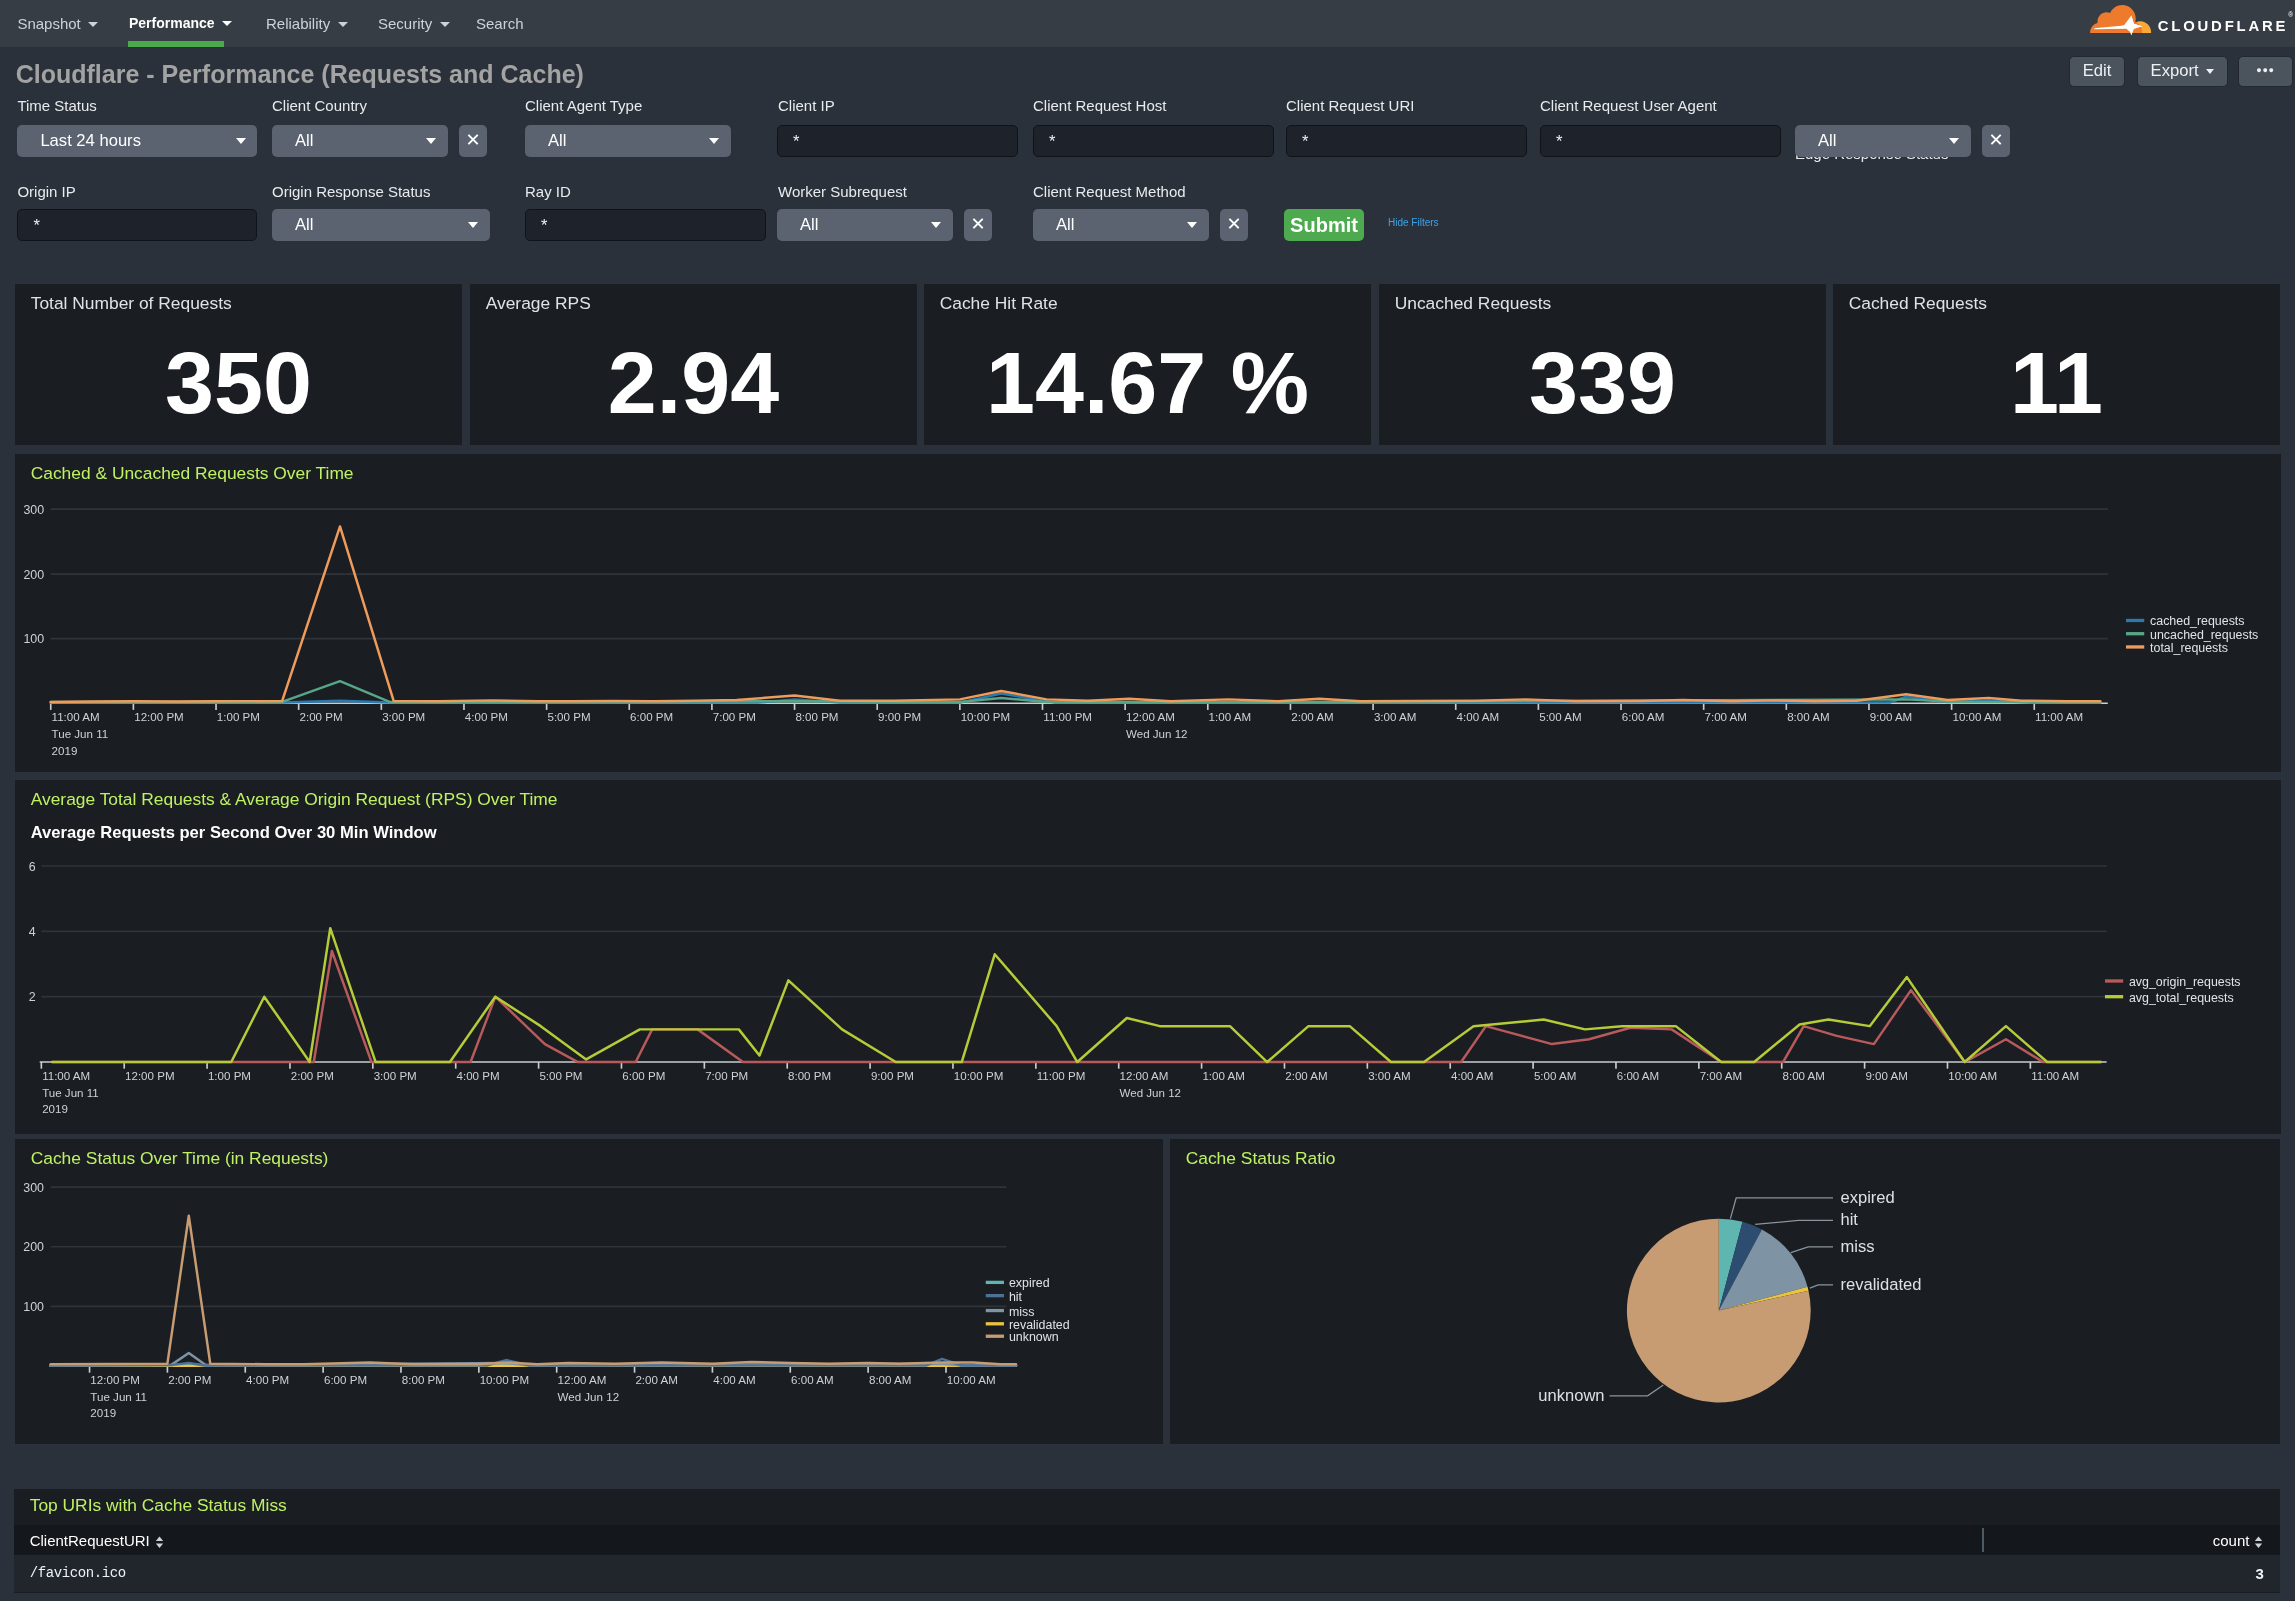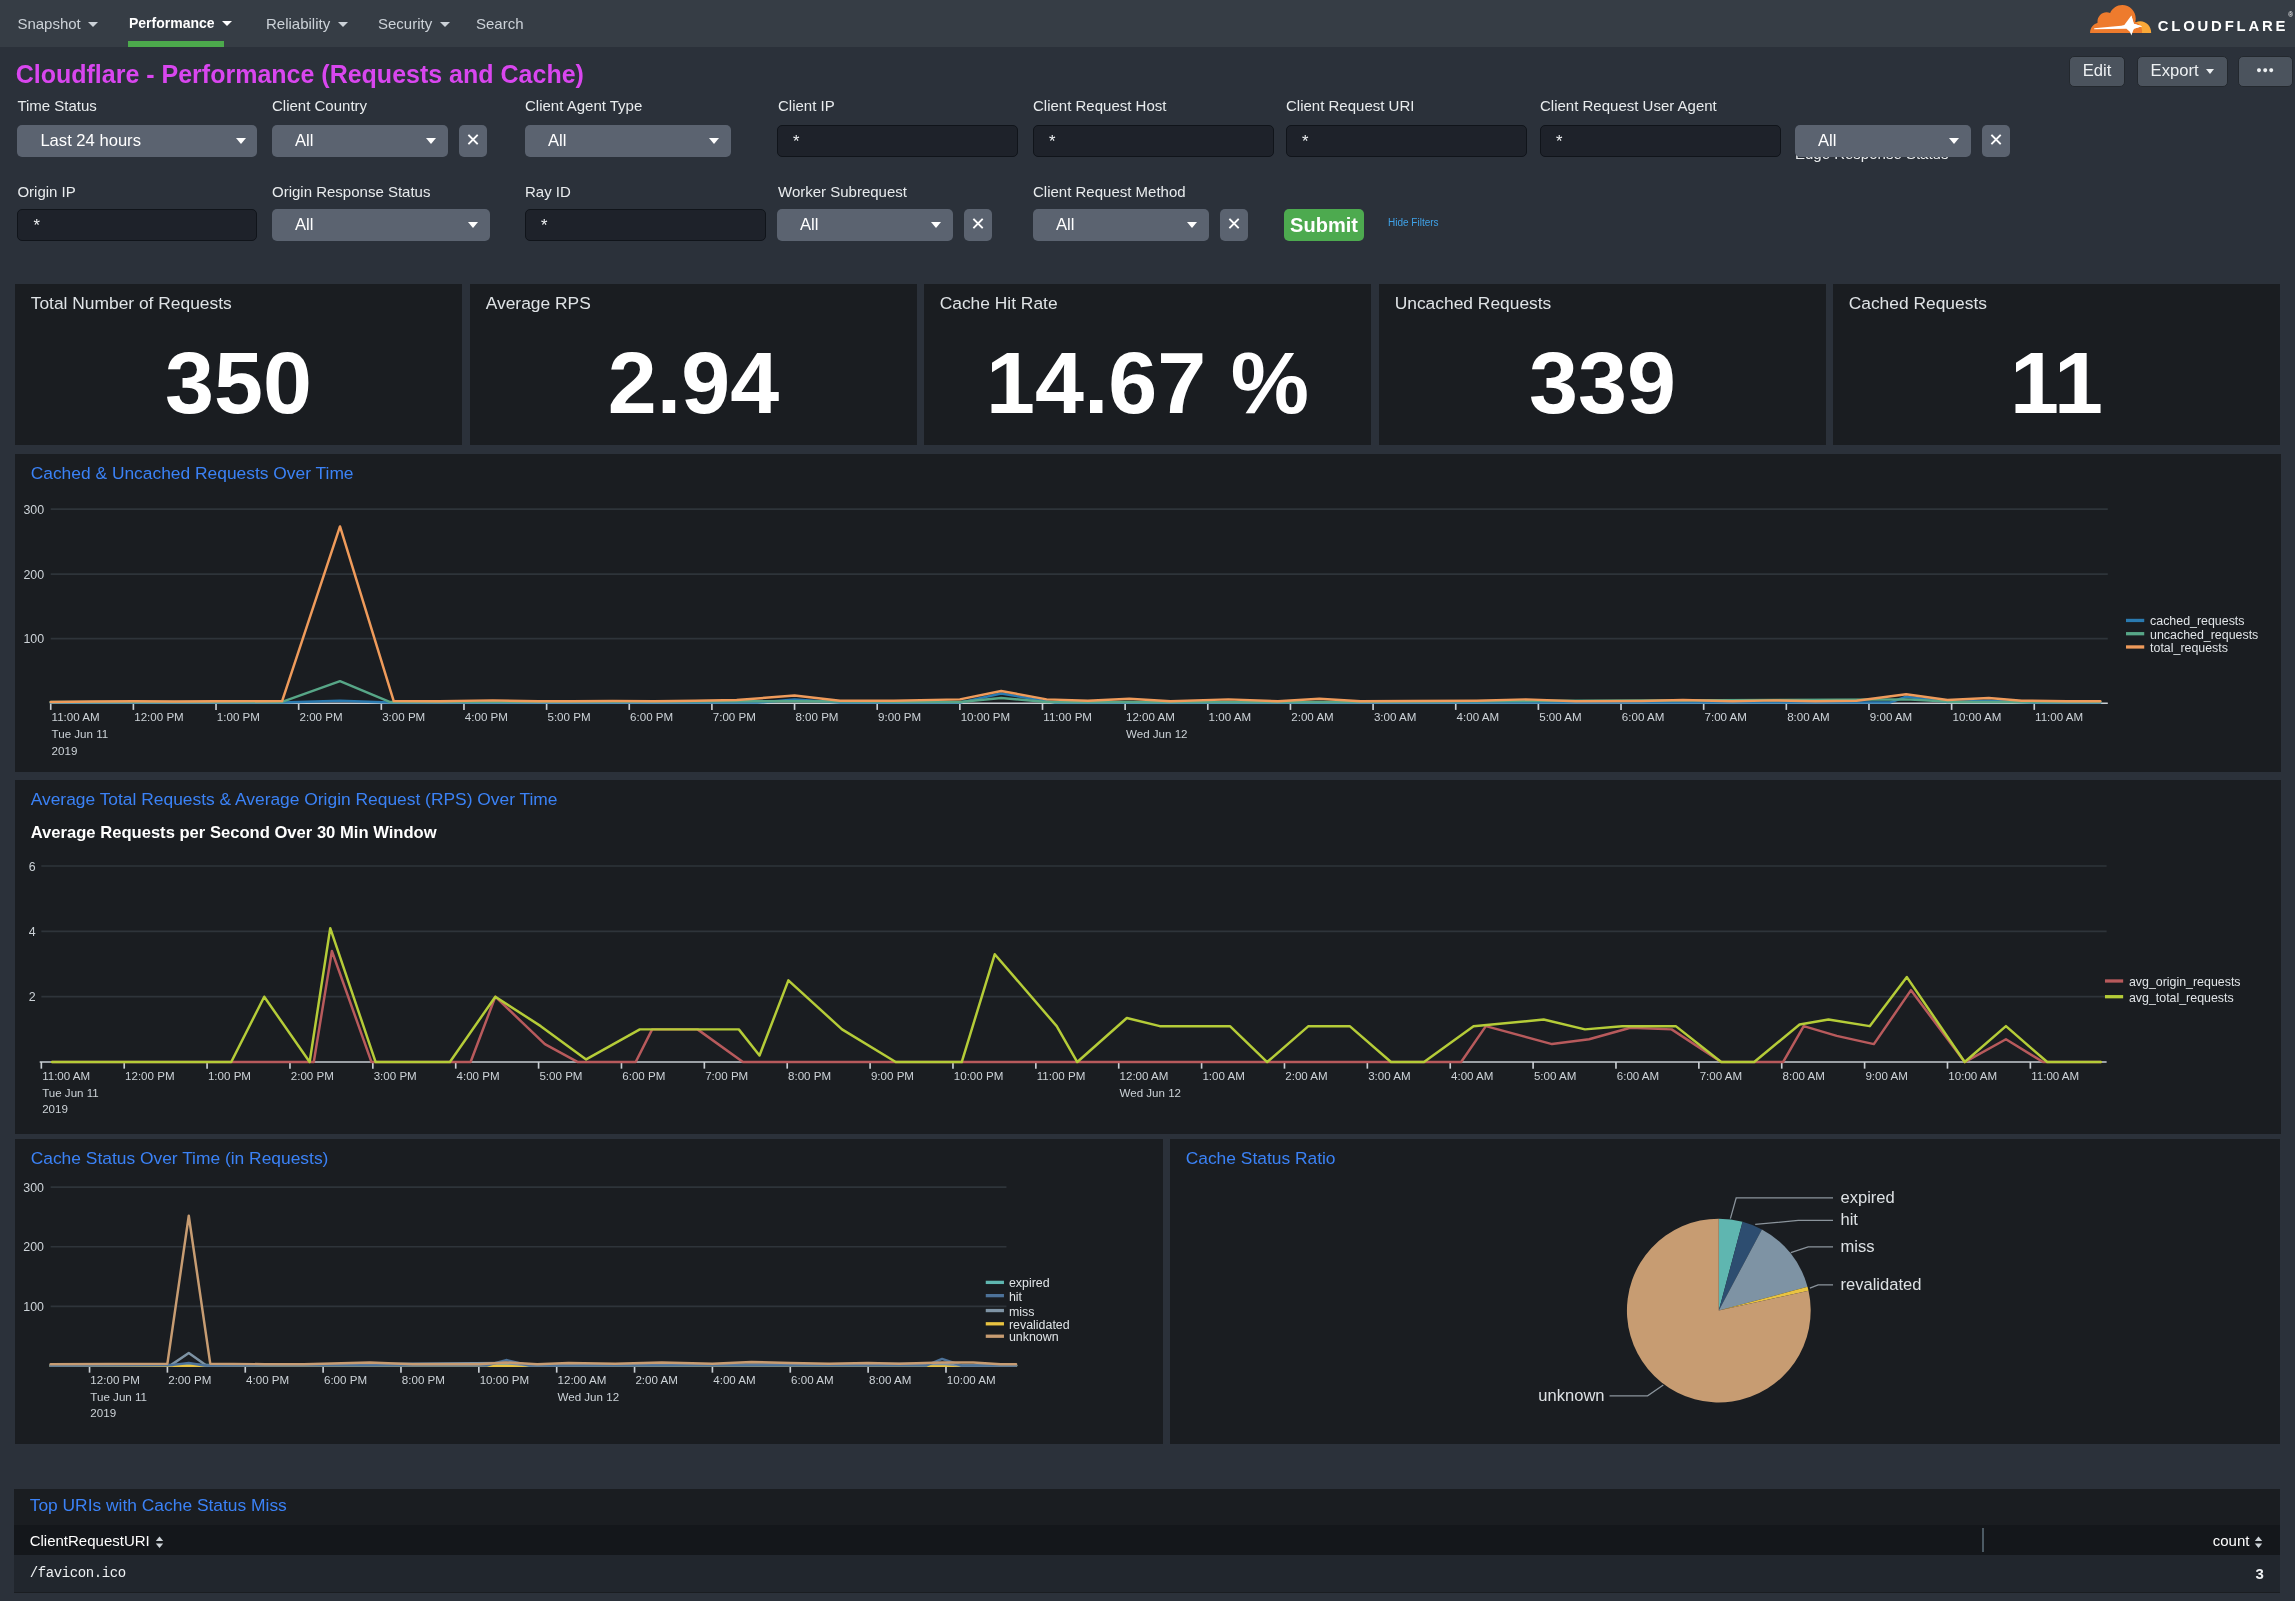--- a/index.html
+++ b/index.html
@@ -8,42 +8,42 @@
 .abs { position:absolute; }
 #nav { position:absolute; left:0; top:0; width:2295px; height:47px; background:#363d45; }
 .navitem { position:absolute; top:0; height:47px; line-height:47px; color:#ccd2d8;
   font-size:15px; }
 .navactive { color:#fff; font-weight:bold; font-size:14px; }
 .car { display:inline-block; width:0; height:0; border-left:5px solid transparent;
   border-right:5px solid transparent; border-top:5.8px solid #ccd2d8;
   margin-left:7.5px; vertical-align:1.7px; }
 .navactive .car { border-top-color:#fff; }
 .greenbar { position:absolute; height:5.8px; background:#4caa4c; top:41px; }
-#title { position:absolute; left:15.7px; top:60px; color:#d946ef; font-size:25px;
+#title { position:absolute; left:15.7px; top:60px; color:#a3a3a3; font-size:25px;
   font-weight:bold; line-height:28px; }
 .topbtn { position:absolute; top:56px; height:31px; background:#4b535d;
   border:1.7px solid #23282e; border-radius:5px; color:#eef1f3; font-size:16.6px;
   text-align:center; line-height:27px; }
 .flabel { position:absolute; color:#e8ebed; font-size:15px; line-height:18px; }
 .dd { position:absolute; height:32px; background:#5b6370; border-radius:5px;
   color:#fff; font-size:16.6px; line-height:32px; padding-left:23px; }
 .dd .dcar { position:absolute; right:11.6px; top:13.2px; width:0; height:0;
   border-left:5.8px solid transparent; border-right:5.8px solid transparent;
   border-top:6.6px solid #fff; }
 .xbtn { position:absolute; width:28px; height:32px; background:#5b6370;
   border-radius:5px; color:#fff; font-size:18px; text-align:center; line-height:31px; }
 .tinput { position:absolute; height:32px; background:#1e222a;
   border:1.7px solid #10141a; border-radius:5px; color:#f0f2f4; font-size:16.6px;
   line-height:31px; padding-left:15px; }
 #submit { position:absolute; left:1284px; top:209px; width:80px; height:32px;
   background:#4daa4f; border-radius:5px; color:#fff; font-size:20px; font-weight:bold;
   text-align:center; line-height:32px; }
 #hidef { position:absolute; left:1388px; top:217px; color:#3fa2e8; font-size:10px; }
 .panel { position:absolute; background:#1a1d21; }
-.ptitle { position:absolute; left:15.7px; top:7.5px; color:#3b82f6; font-size:17.4px;
+.ptitle { position:absolute; left:15.7px; top:7.5px; color:#bef264; font-size:17.4px;
   line-height:22.4px; }
 .kpilabel { position:absolute; left:15.7px; top:9px; color:#dfe3e6; font-size:17.4px; }
 .kpinum { position:absolute; left:0; right:0; top:55px; text-align:center;
   color:#fff; font-size:88px; line-height:88px; font-weight:bold; }
 .tick { fill:#ccd2d7; font-size:14px; font-family:"Liberation Sans",sans-serif; }
 .ylab { fill:#ccd2d7; font-size:15px; font-family:"Liberation Sans",sans-serif; }
 .leg { fill:#e0e4e7; font-size:15px; font-family:"Liberation Sans",sans-serif; }
 .sub2 { position:absolute; left:15.7px; top:43px; color:#fff; font-size:16.6px;
   font-weight:bold; }
 .thead { position:absolute; left:0; width:2266px; top:36px; height:31px;

